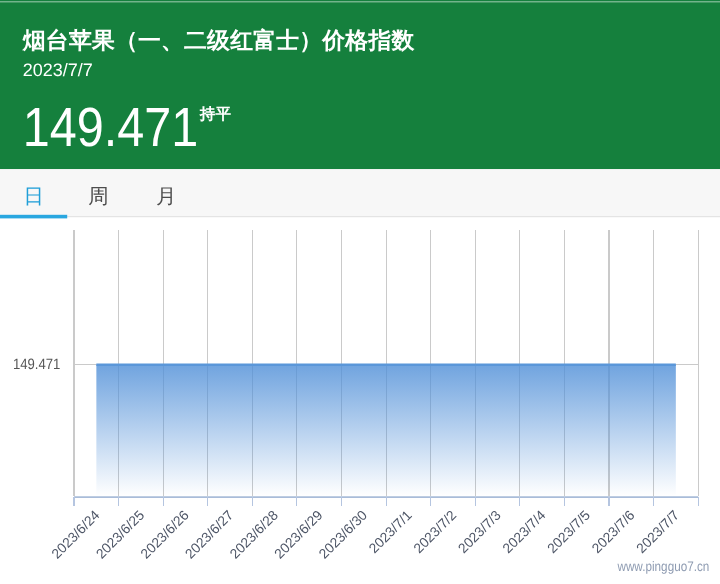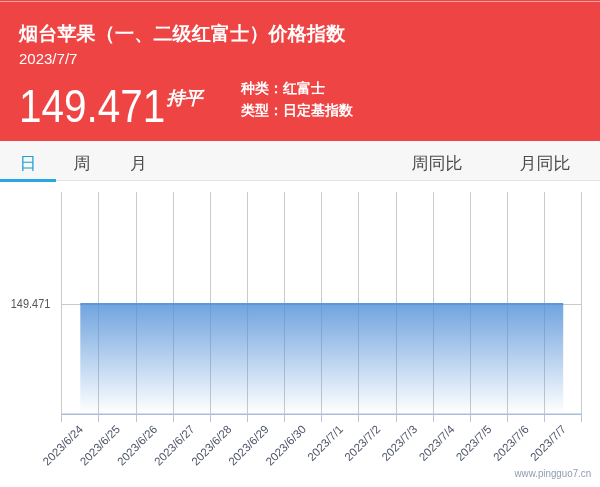--- a/index.html
+++ b/index.html
@@ -1,46 +1,43 @@
 <!DOCTYPE html>
 <html><head>
 <meta charset="utf-8">
 <style>
 html,body{margin:0;padding:0;}
 body{font-family:"Liberation Sans",sans-serif;}
 .page{position:relative;width:600px;height:487px;background:#ffffff;overflow:hidden;}
-.header{position:absolute;left:0;top:0;width:600px;height:141px;background:#ef4444;color:#fff;}
+.header{position:absolute;left:0;top:0;width:600px;height:141px;background:#15803d;color:#fff;}
 .title{position:absolute;left:19px;top:21px;font-size:19px;font-weight:bold;letter-spacing:0.2px;}
 .date{position:absolute;left:19px;top:49.5px;font-size:15px;}
 .big{position:absolute;left:19px;top:83px;font-size:46px;line-height:1;transform:scaleX(0.88);transform-origin:0 0;}
-.flat{position:absolute;left:166.5px;top:85.5px;font-size:18px;font-weight:bold;font-style:italic;}
+.flat{position:absolute;left:166.5px;top:85.5px;font-size:13px;font-weight:bold;}
 .meta{position:absolute;left:241px;top:78px;font-size:14px;font-weight:bold;line-height:21.5px;}
 .tabs{position:absolute;left:0;top:141px;width:600px;height:40px;background:#f7f7f7;border-bottom:1px solid #e4e4e4;box-sizing:border-box;}
 .tab{position:absolute;top:0;height:40px;line-height:45px;font-size:17px;color:#4d4d4d;transform:translateX(-50%);}
 .tab.active{color:#209fd8;}
 .underline{position:absolute;left:0;top:38px;width:56px;height:3px;background:#29a7e0;}
 .url{position:absolute;right:8.5px;top:467px;font-size:11.5px;color:#8f9cb2;transform:scaleX(0.85);transform-origin:100% 50%;}
 </style>
 </head>
 <body>
 <div class="page">
   <div class="header">
       <div style="position:absolute;left:0;top:1px;width:600px;height:1px;background:rgba(255,255,255,0.5);"></div>
     <div class="title">烟台苹果（一、二级红富士）价格指数</div>
     <div class="date">2023/7/7</div>
     <div class="big">149.471</div>
     <div class="flat">持平</div>
-    <div class="meta">种类：红富士<br>类型：日定基指数</div>
   </div>
   <div class="tabs">
     <span class="tab active" style="left:28px;">日</span>
     <span class="tab" style="left:82px;">周</span>
     <span class="tab" style="left:138.5px;">月</span>
-    <span class="tab" style="left:437px;">周同比</span>
-    <span class="tab" style="left:545px;">月同比</span>
     <div class="underline"></div>
   </div>
   <svg width="600" height="487" viewBox="0 0 600 487" style="position:absolute;left:0;top:0;">
     <defs>
       <linearGradient id="areafill" x1="0" y1="0" x2="0" y2="1">
         <stop offset="0" stop-color="#5190d8" stop-opacity="0.82"></stop>
         <stop offset="1" stop-color="#5190d8" stop-opacity="0"></stop>
       </linearGradient>
     </defs>
     <g stroke="#cacaca" stroke-width="1" shape-rendering="crispEdges">

